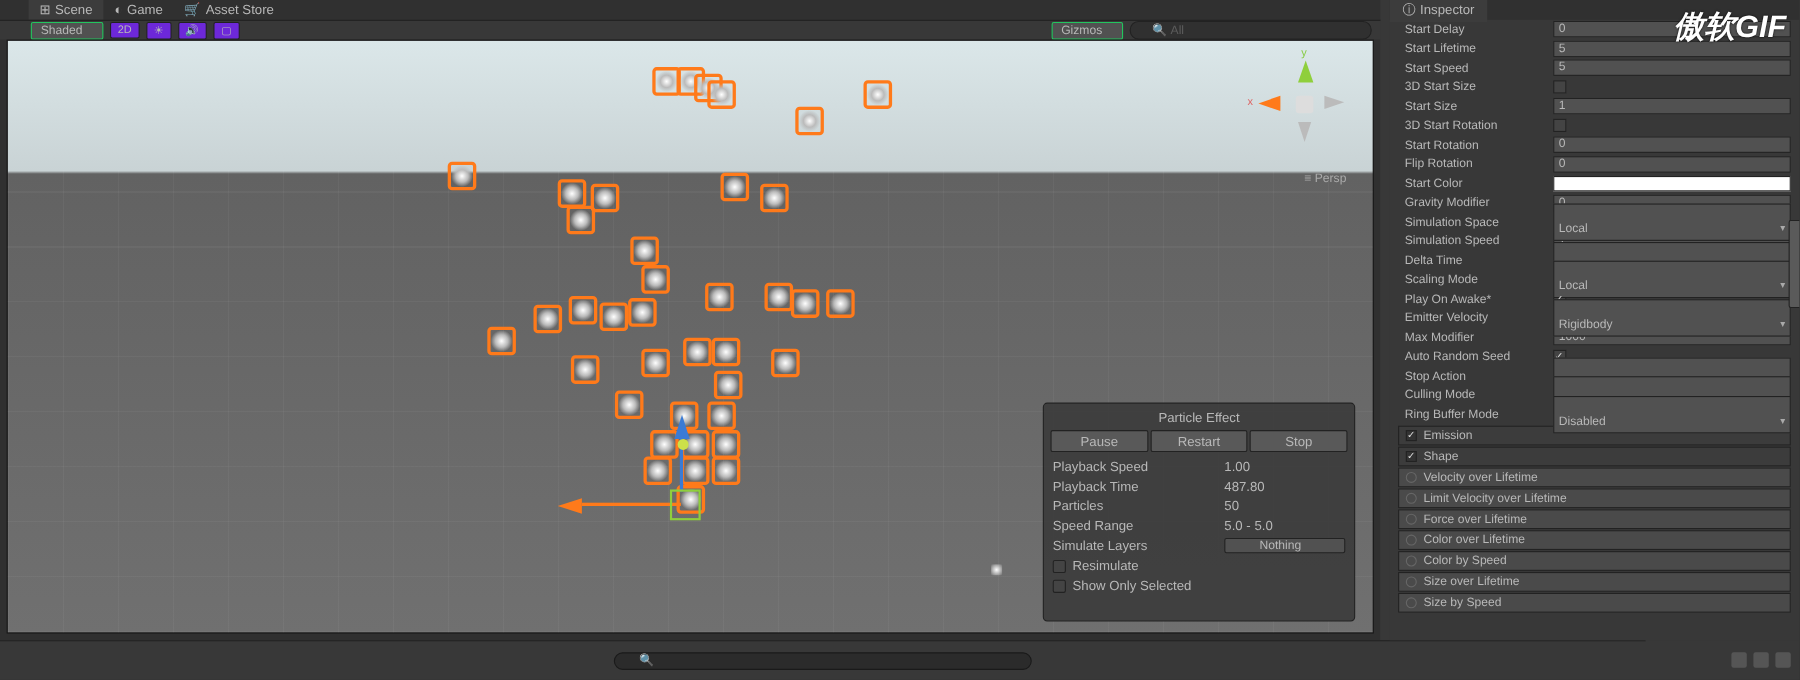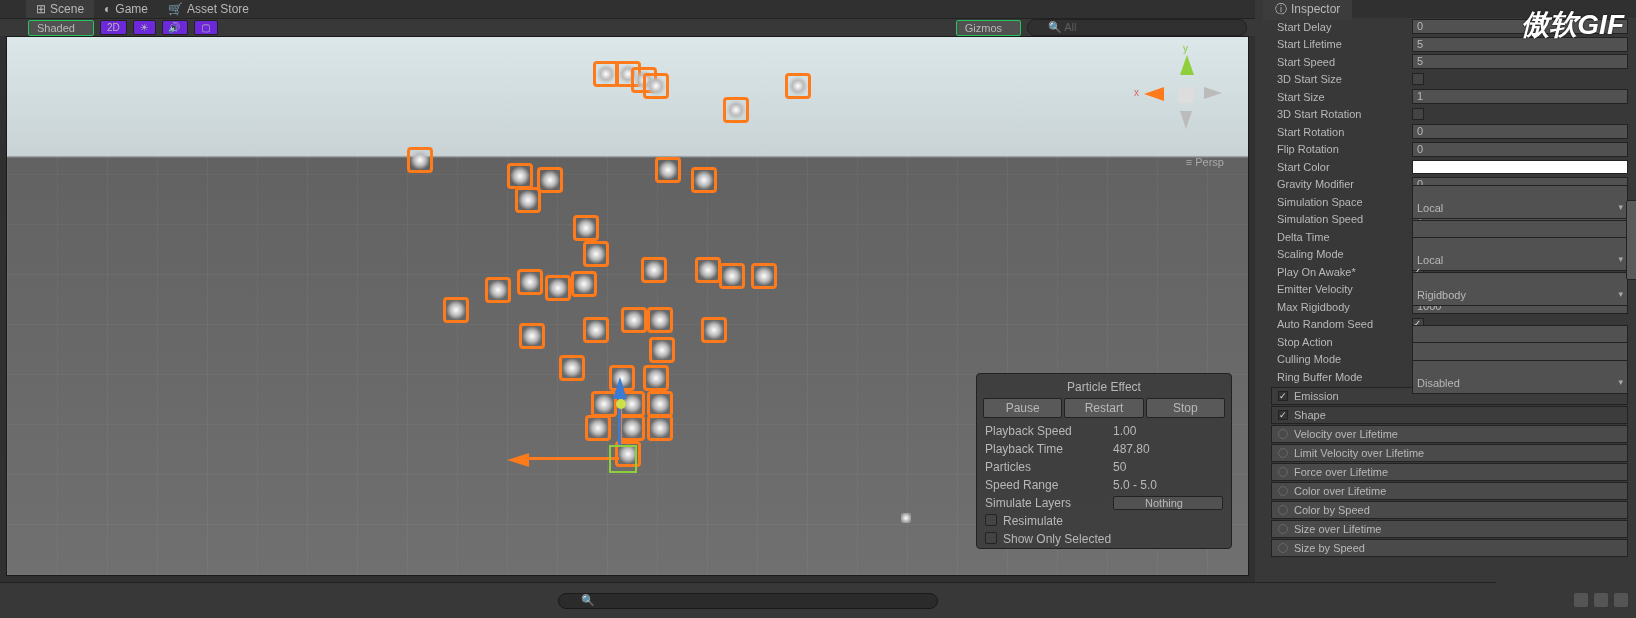--- a/index.html
+++ b/index.html
@@ -17,28 +17,28 @@
 .grid{position:absolute;inset:0;background-image:repeating-linear-gradient(0deg,rgba(255,255,255,0.04) 0 1px,transparent 1px 50px),repeating-linear-gradient(90deg,rgba(255,255,255,0.04) 0 1px,transparent 1px 50px);top:22%;}
 .particle{position:absolute;width:26px;height:26px;border:3px solid #ff7a1a;border-radius:4px;background:radial-gradient(circle at center,#fff 0%,#bbb 40%,transparent 70%);}
 .gizmo-panel{position:absolute;top:12px;right:18px;width:90px;height:90px;}
 .gizmo-center{position:absolute;left:38px;top:38px;width:16px;height:16px;background:#ddd;border-radius:3px;}
 .gizmo-cone{position:absolute;width:0;height:0;}
 .gizmo-y{left:40px;top:6px;border-left:7px solid transparent;border-right:7px solid transparent;border-bottom:20px solid #8fcf3c;}
 .gizmo-x{left:4px;top:38px;border-top:7px solid transparent;border-bottom:7px solid transparent;border-right:20px solid #ff7a1a;}
 .gizmo-gray1{left:64px;top:38px;border-top:6px solid transparent;border-bottom:6px solid transparent;border-left:18px solid #bbb;}
 .gizmo-gray2{left:40px;top:62px;border-left:6px solid transparent;border-right:6px solid transparent;border-top:18px solid #bbb;}
 .persp-label{position:absolute;top:108px;right:24px;font-size:11px;color:#aaa;margin-top:11px;}
-.particle-panel{position:absolute;right:16px;bottom:26px;width:256px;background:rgba(60,60,60,0.92);border:1px solid #222;border-radius:4px;padding:4px 6px 0;font-size:12px;}
+.particle-panel{position:absolute;right:16px;bottom:10px;width:284px;background:rgba(60,60,60,0.92);border:1px solid #222;border-radius:4px;padding:4px 6px 23px;font-size:12px;}
 .particle-panel .title{text-align:center;padding:2px 0 4px;}
 .pp-btns{display:flex;gap:2px;margin-bottom:4px;}
 .pp-btn{flex:1;background:#595959;border:1px solid #222;text-align:center;padding:2px 0;border-radius:2px;}
 .pp-row{display:flex;justify-content:space-between;padding:2px 2px;}
 .pp-row .val{width:110px;}
 .pp-sel{background:#515151;border:1px solid #222;padding:0 14px 0 6px;border-radius:2px;font-size:11px;width:110px;text-align:center;}
-.pp-chk{display:flex;align-items:flex-start;gap:6px;padding:2px 2px;}
+.pp-chk{display:flex;align-items:flex-end;gap:6px;padding:2px 2px;}
 .chk{width:12px;height:12px;background:#444;border:1px solid #222;border-radius:2px;}
 .transform-arrow{position:absolute;}
 .arrow-up{left:606px;top:340px;width:0;height:0;border-left:7px solid transparent;border-right:7px solid transparent;border-bottom:22px solid #3a7bd5;}
 .arrow-line-up{position:absolute;left:611px;top:360px;width:3px;height:50px;background:#3a7bd5;}
 .arrow-left{left:500px;top:416px;width:0;height:0;border-top:7px solid transparent;border-bottom:7px solid transparent;border-right:22px solid #ff7a1a;}
 .arrow-line-left{position:absolute;left:522px;top:420px;width:90px;height:3px;background:#ff7a1a;}
 .origin-box{position:absolute;left:602px;top:408px;width:28px;height:28px;border:2px solid #8fcf3c;}
 .green-dot{position:absolute;left:609px;top:362px;width:10px;height:10px;background:#cce04a;border-radius:50%;}
 .mid-col{width:8px;background:#383838;}
 .right-pane{width:373px;background:#383838;display:flex;flex-direction:column;overflow:hidden;}
@@ -268,21 +268,21 @@
         </div>
       <div class="prop-row">
           <span class="prop-label">Play On Awake*</span>
           <div class="prop-chk on"></div>
         </div>
       <div class="prop-row">
           <span class="prop-label">Emitter Velocity</span>
           <div class="prop-select">Rigidbody</div>
         </div>
       <div class="prop-row">
-          <span class="prop-label">Max Rigidbody</span>
+          <span class="prop-label">Max Modifier</span>
           <div class="prop-input">1000</div>
         </div>
       <div class="prop-row">
           <span class="prop-label">Auto Random Seed</span>
           <div class="prop-chk on"></div>
         </div>
       <div class="prop-row">
           <span class="prop-label">Stop Action</span>
           <div class="prop-select">None</div>
         </div>

